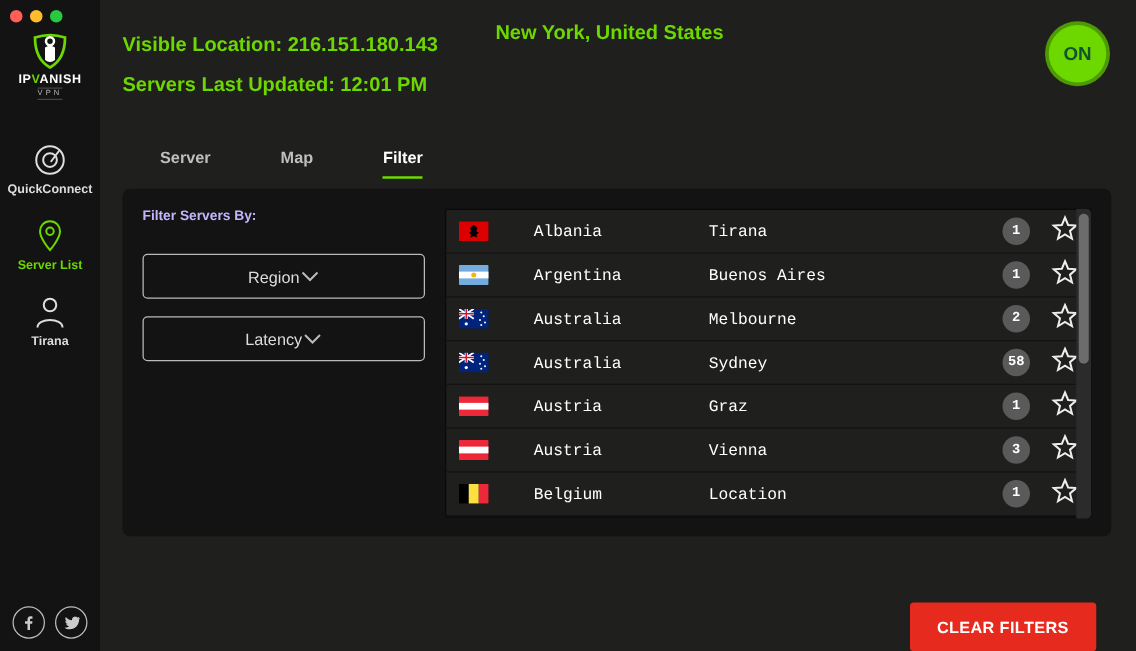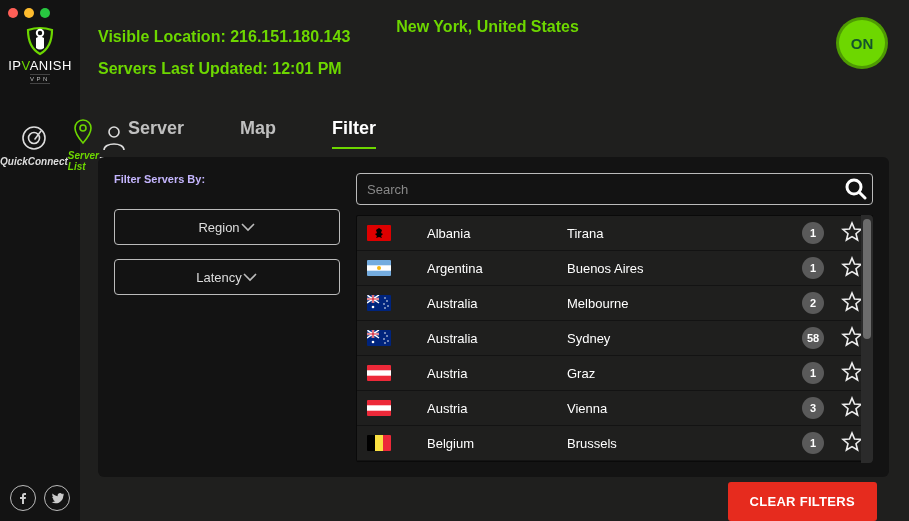--- a/index.html
+++ b/index.html
@@ -31,39 +31,39 @@
     display: inline-block;
   }
   .logo {
     margin-top: 26px;
     display: flex; flex-direction: column; align-items: center;
   }
   .logo svg { display: block; }
   .logo-text {
     margin-top: 2px;
     text-align: center;
-    font-weight: 400;
+    font-weight: 700;
     letter-spacing: 0.5px;
-    font-size: 13px;
+    font-size: 10px;
     color: #fff;
   }
   .logo-text .v { color: #6dd700; }
   .logo-sub {
     font-size: 6px;
     letter-spacing: 2.5px;
     color: #bbb;
     margin-top: 1px;
     border-top:1px solid #444;
     border-bottom:1px solid #444;
     padding: 1px 0;
   }
   .nav {
     margin-top: 24px;
     width: 100%;
-    display: flex; flex-direction: row; align-items: center; font-style: italic;
+    display: flex; flex-direction: column; align-items: center;
   }
   .nav-item {
     width: 100%;
     padding: 10px 0 8px;
     display: flex; flex-direction: column; align-items: center;
     cursor: pointer;
     gap: 4px;
   }
   .nav-item.active svg { stroke: #6dd700; }
   .nav-item.active .nav-label { color: #6dd700; }
@@ -109,21 +109,21 @@
     display:flex; align-items:center; justify-content:center;
     font-weight: 900; color: #14532d; font-size: 15px;
     cursor:pointer;
   }
 
   .tabs {
     margin-top: 40px;
     display:flex;
     gap: 56px;
     padding-left: 30px;
-    font-size: 18px;
+    font-size: 13px;
     font-weight: 700;
   }
   .tab { color:#bfbfbf; padding-bottom: 8px; cursor:pointer;}
   .tab.active { color:#fff; border-bottom: 2px solid #6dd700; }
 
   .panel {
     margin-top: 8px;
     background: #131313;
     border-radius: 6px;
     padding: 16px 16px 14px 16px;
@@ -167,20 +167,21 @@
     width:26px; height:26px;
     display:flex; align-items:center; justify-content:center;
     cursor:pointer;
   }
   .rows-viewport {
     background:#131313;
     height: 248px;
     overflow:hidden;
     position:relative;
     border-bottom-left-radius:4px;
+    font-family:Liberation Mono, monospace;
   }
   .rows { background:#1f1f1e; border:1px solid #0a0a0a; border-radius:2px 0 0 2px;}
   .row {
     display:grid;
     grid-template-columns: 60px 140px 1fr 42px 36px;
     align-items:center;
     height: 35px;
     padding: 0 2px 0 10px;
     border-bottom: 1px solid #131313;
     font-size: 13px;
@@ -323,29 +324,20 @@
       </div>
       <div class="select">
         <span>Latency</span>
         <svg width="16" height="10" viewBox="0 0 16 10" fill="none" stroke-width="1.6">
             <path d="M2 2 L8 8 L14 2"></path>
           </svg>
       </div>
     </div>
 
     <div class="list-area">
-      <div class="search-wrap">
-        <input class="search" placeholder="Search" style="">
-        <div class="search-btn">
-          <svg width="22" height="22" viewBox="0 0 22 22">
-            <circle cx="9" cy="9" r="7" fill="none" stroke="#fff" stroke-width="3"></circle>
-            <path d="M14.5 14.5 L20 20" stroke="#fff" stroke-width="3" stroke-linecap="round"></path>
-          </svg>
-        </div>
-      </div>
       <div class="rows-viewport">
         <div class="rows" id="rows">
             <div class="row">
               <span class="flag"><svg width="24" height="16">
                   <rect width="24" height="16" fill="#d00"></rect>
                   <path d="M12 3 L9 5 L10 8 L8 9 L10 11 L9 13 L12 12 L15 13 L14 11 L16 9 L14 8 L15 5 Z" fill="#000"></path>
                 </svg></span>
               <span>Albania</span>
               <span>Tirana</span>
               <span class="count">1</span>
@@ -436,21 +428,21 @@
                   <path d="M11 2 L13.5 8 L20 8.5 L15 12.7 L16.6 19 L11 15.6 L5.4 19 L7 12.7 L2 8.5 L8.5 8 Z" stroke-width="1.6"></path>
                 </svg></span>
             </div>
             <div class="row">
               <span class="flag"><svg width="24" height="16">
                   <rect width="8" height="16" fill="#000"></rect>
                   <rect x="8" width="8" height="16" fill="#fae042"></rect>
                   <rect x="16" width="8" height="16" fill="#ed2939"></rect>
                 </svg></span>
               <span>Belgium</span>
-              <span>Brussels</span>
+              <span>Location</span>
               <span class="count">1</span>
               <span class="star"><svg width="22" height="22" viewBox="0 0 22 22">
                   <path d="M11 2 L13.5 8 L20 8.5 L15 12.7 L16.6 19 L11 15.6 L5.4 19 L7 12.7 L2 8.5 L8.5 8 Z" stroke-width="1.6"></path>
                 </svg></span>
             </div>
           </div>
         <div class="scrollbar">
           <div class="thumb"></div>
         </div>
       </div>

